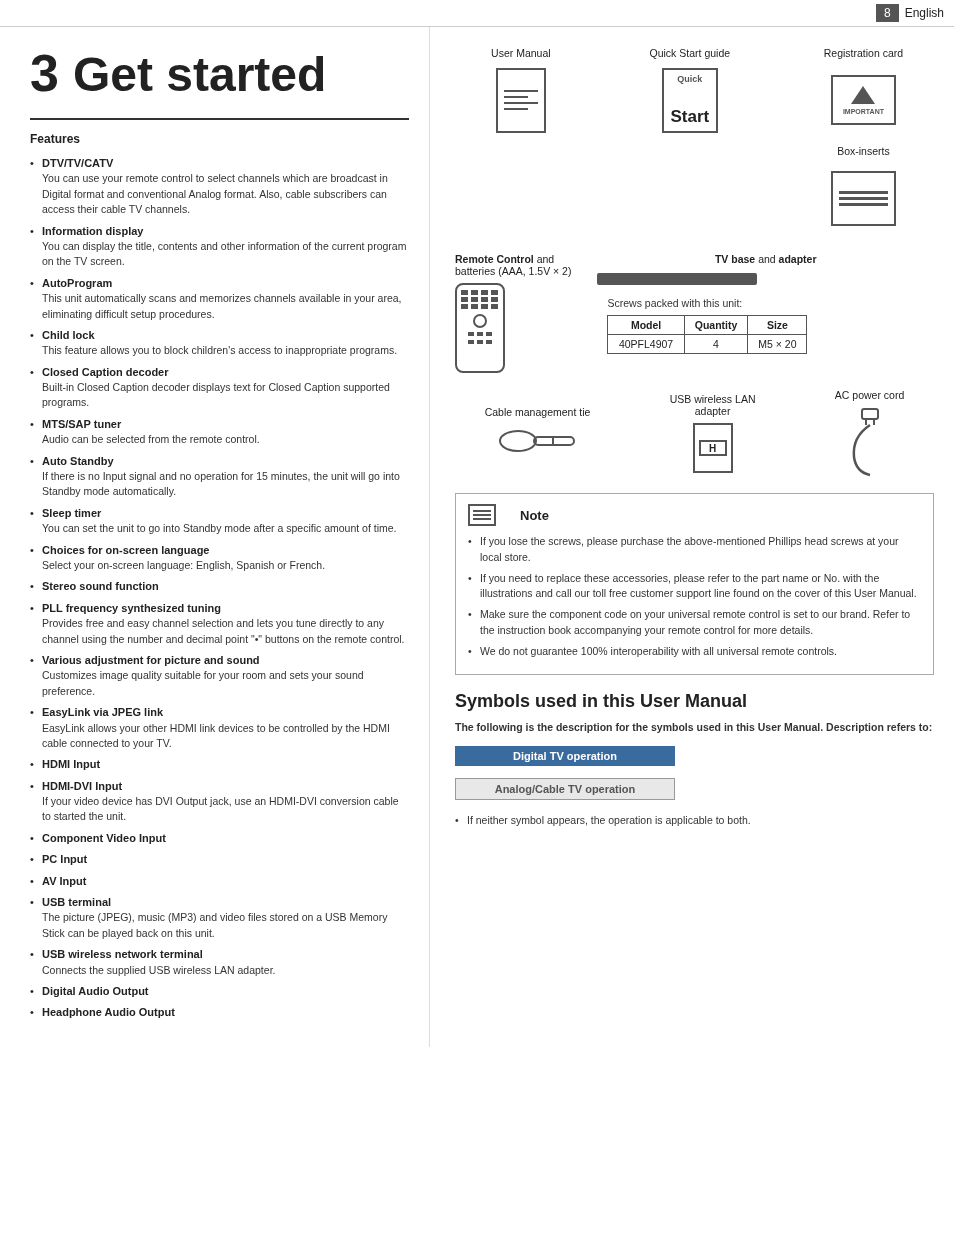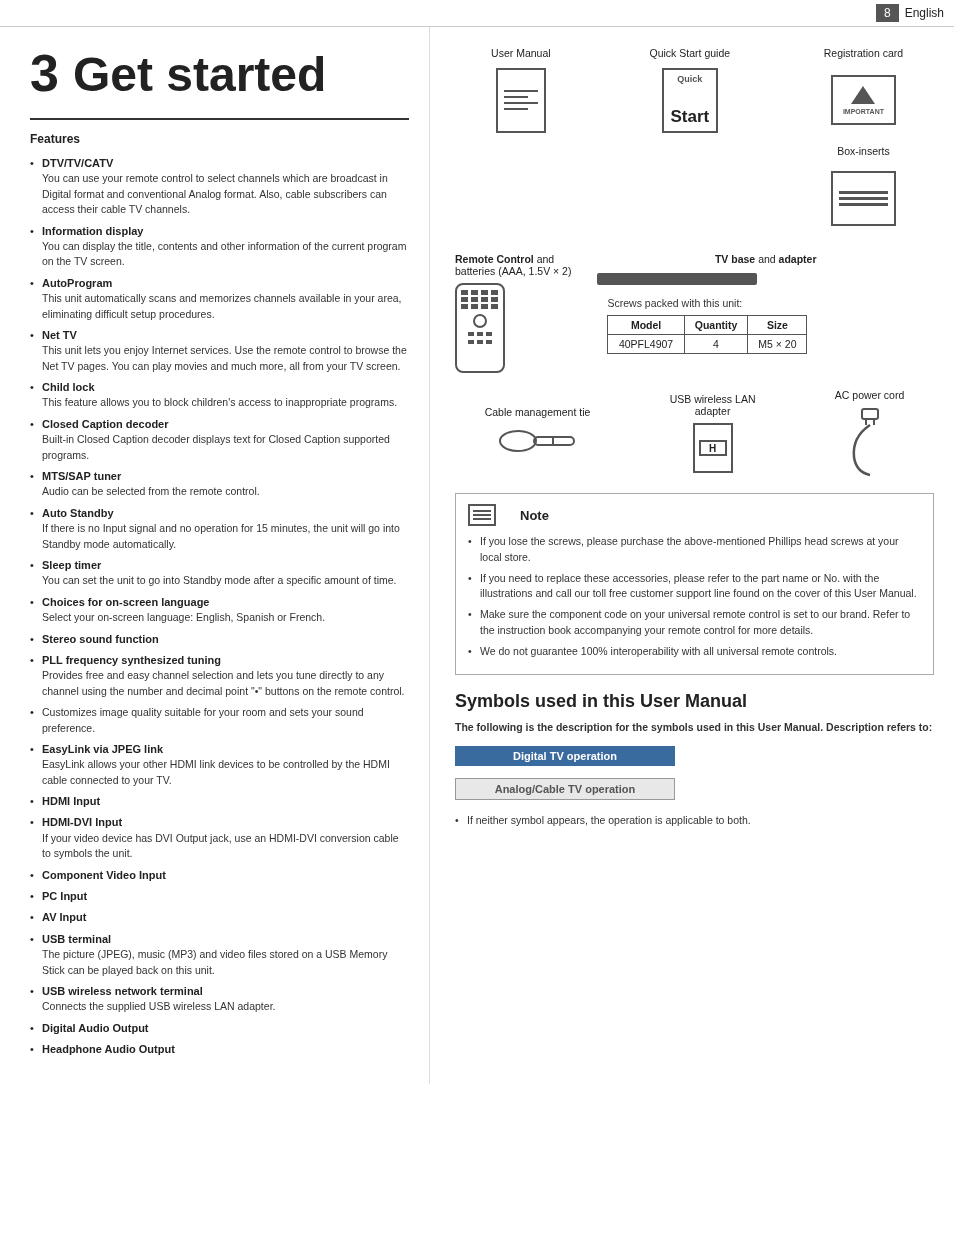--- a/index.html
+++ b/index.html
@@ -467,24 +467,20 @@
       </li>
       <li>
         <span class="feat-name">Information display</span>
         <span class="feat-desc">You can display the title, contents and other information of the current program on the TV screen.</span>
       </li>
       <li>
         <span class="feat-name">AutoProgram</span>
         <span class="feat-desc">This unit automatically scans and memorizes channels available in your area, eliminating difficult setup procedures.</span>
       </li>
       <li>
-        <span class="feat-name">Net TV</span>
-        <span class="feat-desc">This unit lets you enjoy Internet services. Use the remote control to browse the Net TV pages. You can play movies and much more, all from your TV screen.</span>
-      </li>
-      <li>
         <span class="feat-name">Child lock</span>
         <span class="feat-desc">This feature allows you to block children's access to inappropriate programs.</span>
       </li>
       <li>
         <span class="feat-name">Closed Caption decoder</span>
         <span class="feat-desc">Built-in Closed Caption decoder displays text for Closed Caption supported programs.</span>
       </li>
       <li>
         <span class="feat-name">MTS/SAP tuner</span>
         <span class="feat-desc">Audio can be selected from the remote control.</span>
@@ -502,32 +498,33 @@
         <span class="feat-desc">Select your on-screen language: English, Spanish or French.</span>
       </li>
       <li>
         <span class="feat-name">Stereo sound function</span>
       </li>
       <li>
         <span class="feat-name">PLL frequency synthesized tuning</span>
         <span class="feat-desc">Provides free and easy channel selection and lets you tune directly to any channel using the number and decimal point "•" buttons on the remote control.</span>
       </li>
       <li>
+        <span class="feat-name">Various adjustment for picture and sound</span>
         <span class="feat-desc">Customizes image quality suitable for your room and sets your sound preference.</span>
       </li>
       <li>
         <span class="feat-name">EasyLink via JPEG link</span>
         <span class="feat-desc">EasyLink allows your other HDMI link devices to be controlled by the HDMI cable connected to your TV.</span>
       </li>
       <li>
         <span class="feat-name">HDMI Input</span>
       </li>
       <li>
         <span class="feat-name">HDMI-DVI Input</span>
-        <span class="feat-desc">If your video device has DVI Output jack, use an HDMI-DVI conversion cable to symbols the unit.</span>
+        <span class="feat-desc">If your video device has DVI Output jack, use an HDMI-DVI conversion cable to started the unit.</span>
       </li>
       <li>
         <span class="feat-name">Component Video Input</span>
       </li>
       <li>
         <span class="feat-name">PC Input</span>
       </li>
       <li>
         <span class="feat-name">AV Input</span>
       </li>

